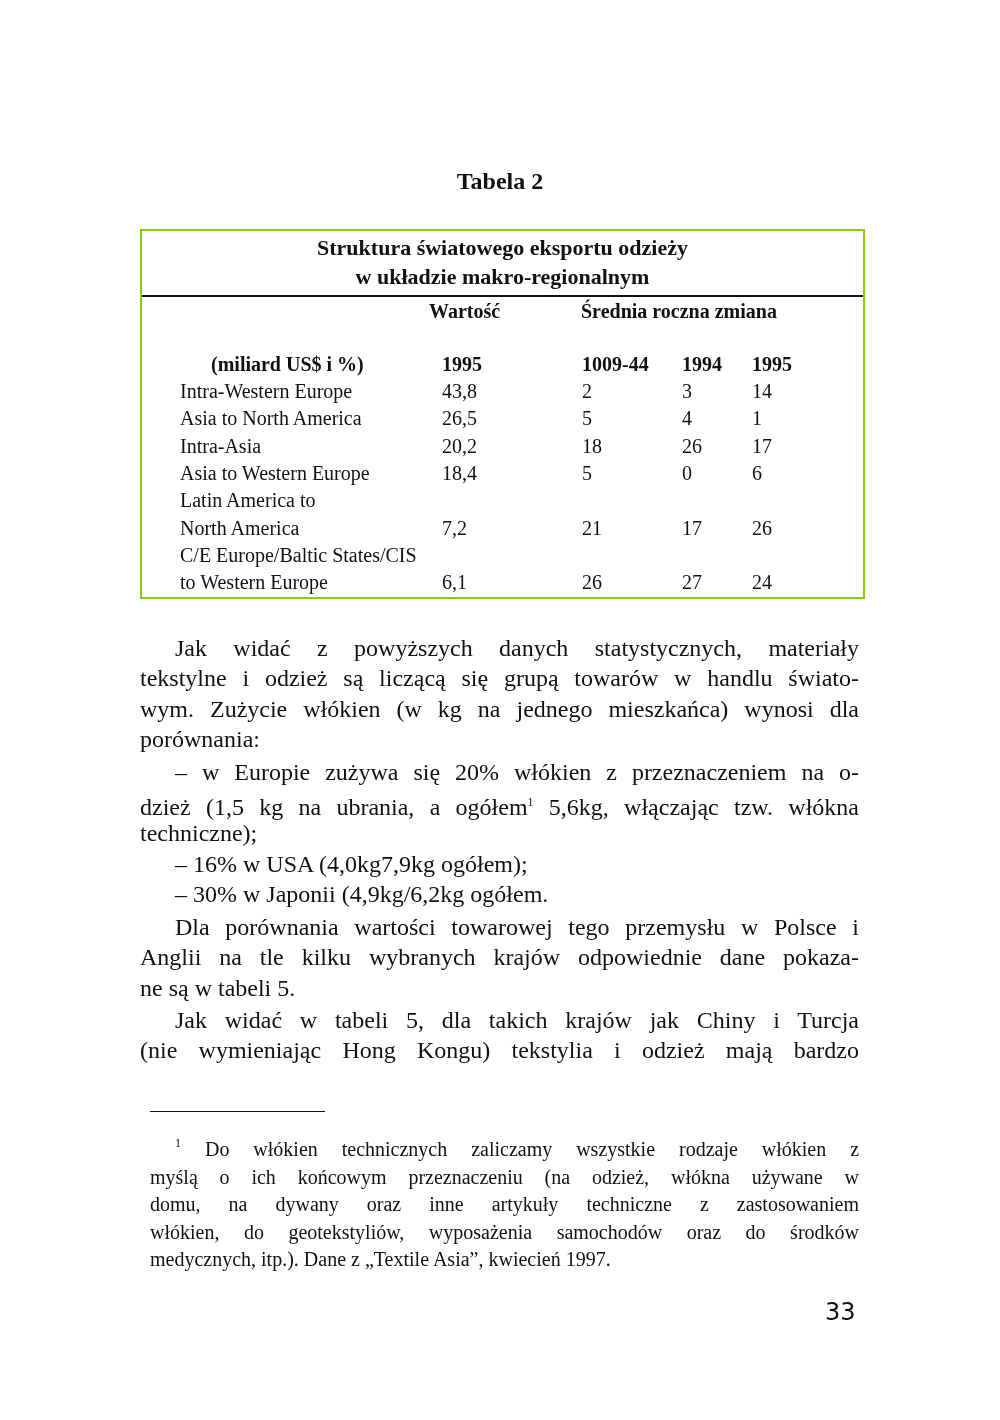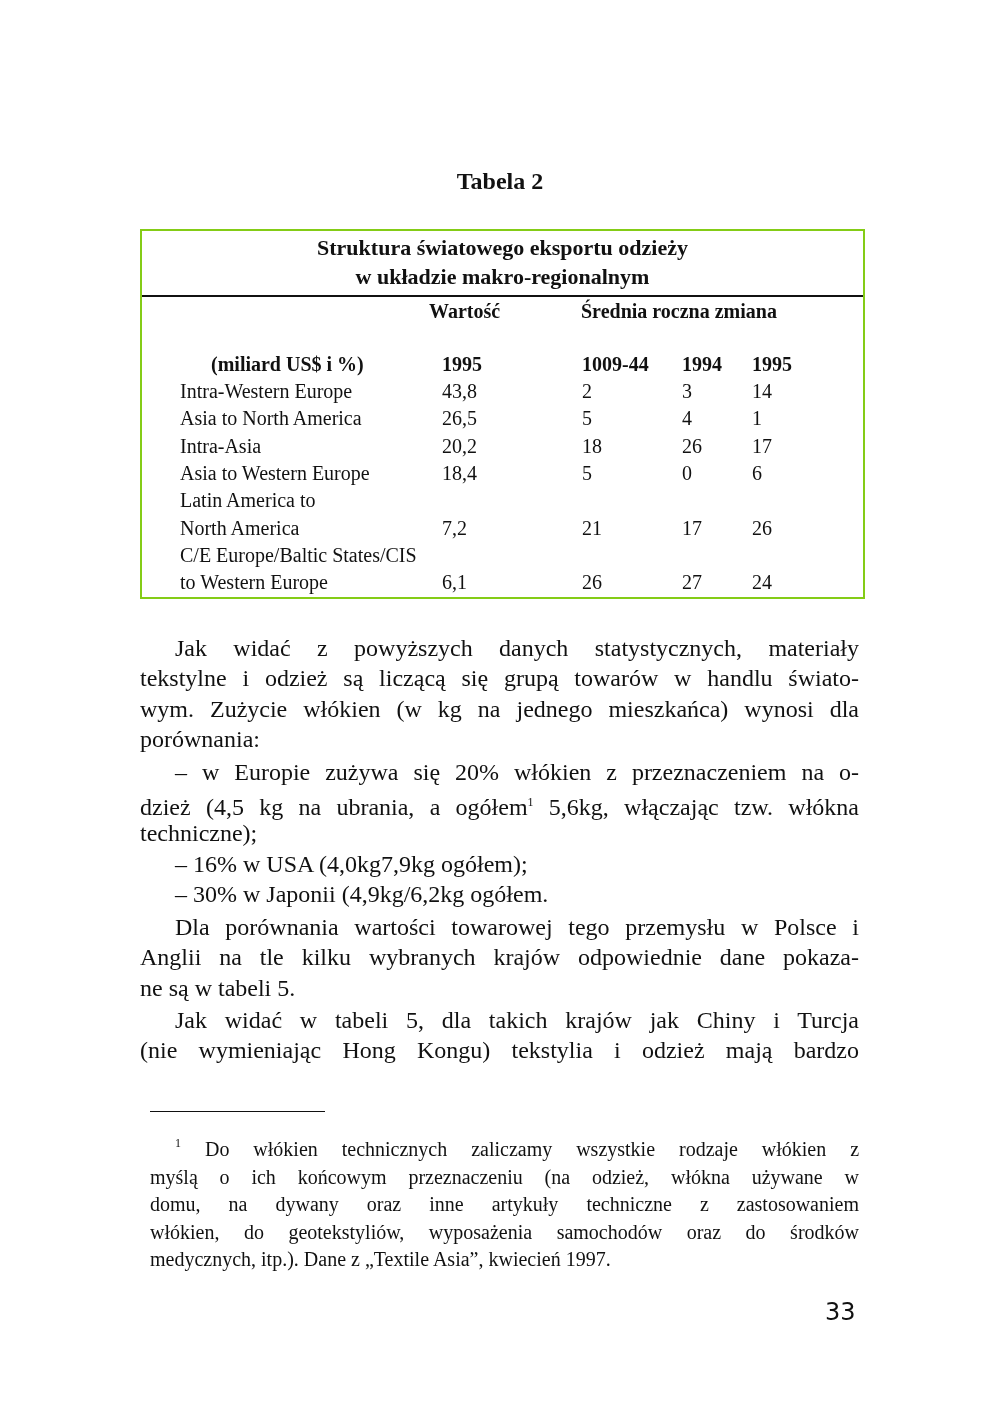--- a/index.html
+++ b/index.html
@@ -93,21 +93,21 @@
 
 <div class="para" style="top:633px;">
   <span class="jline" style="padding-left:0;">Jak widać z powyższych danych statystycznych, materiały</span>
   <span class="jline" style="margin-left:-35px;">tekstylne i odzież są liczącą się grupą towarów w handlu świato-</span>
   <span class="jline" style="margin-left:-35px;">wym. Zużycie włókien (w kg na jednego mieszkańca) wynosi dla</span>
   <span class="jline last" style="margin-left:-35px;">porównania:</span>
 </div>
 
 <div class="para" style="top:757px;">
   <span class="jline">– w Europie zużywa się 20% włókien z przeznaczeniem na o-</span>
-  <span class="jline" style="margin-left:-35px;"><span>dzież (4,5 kg na ubrania, a ogółem</span><span class="sup">1</span><span> 5,6kg, włączając tzw. włókna</span></span>
+  <span class="jline" style="margin-left:-35px;"><span>dzież (1,5 kg na ubrania, a ogółem</span><span class="sup">1</span><span> 5,6kg, włączając tzw. włókna</span></span>
   <span class="jline last" style="margin-left:-35px;">techniczne);</span>
 </div>
 
 <div class="para" style="top:849px;">
   <span class="jline last">– 16% w USA (4,0kg7,9kg ogółem);</span>
 </div>
 <div class="para" style="top:879px;">
   <span class="jline last">– 30% w Japonii (4,9kg/6,2kg ogółem.</span>
 </div>
 

